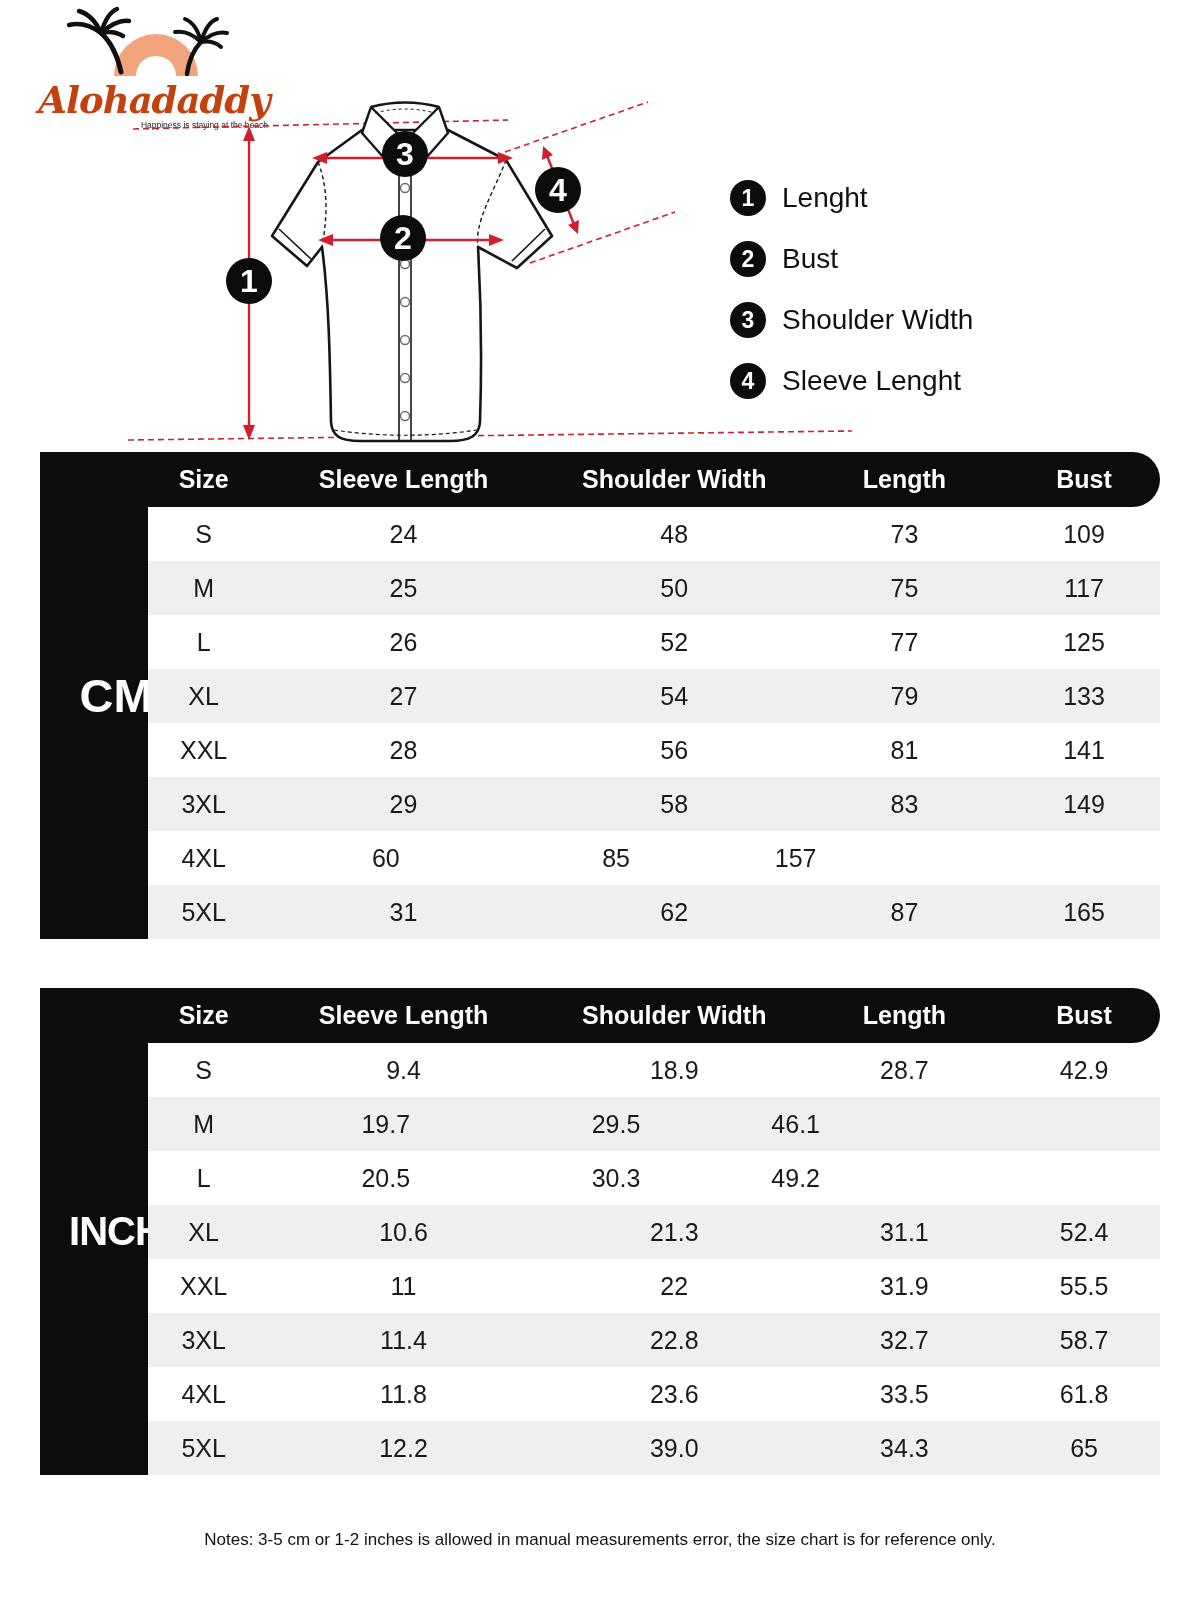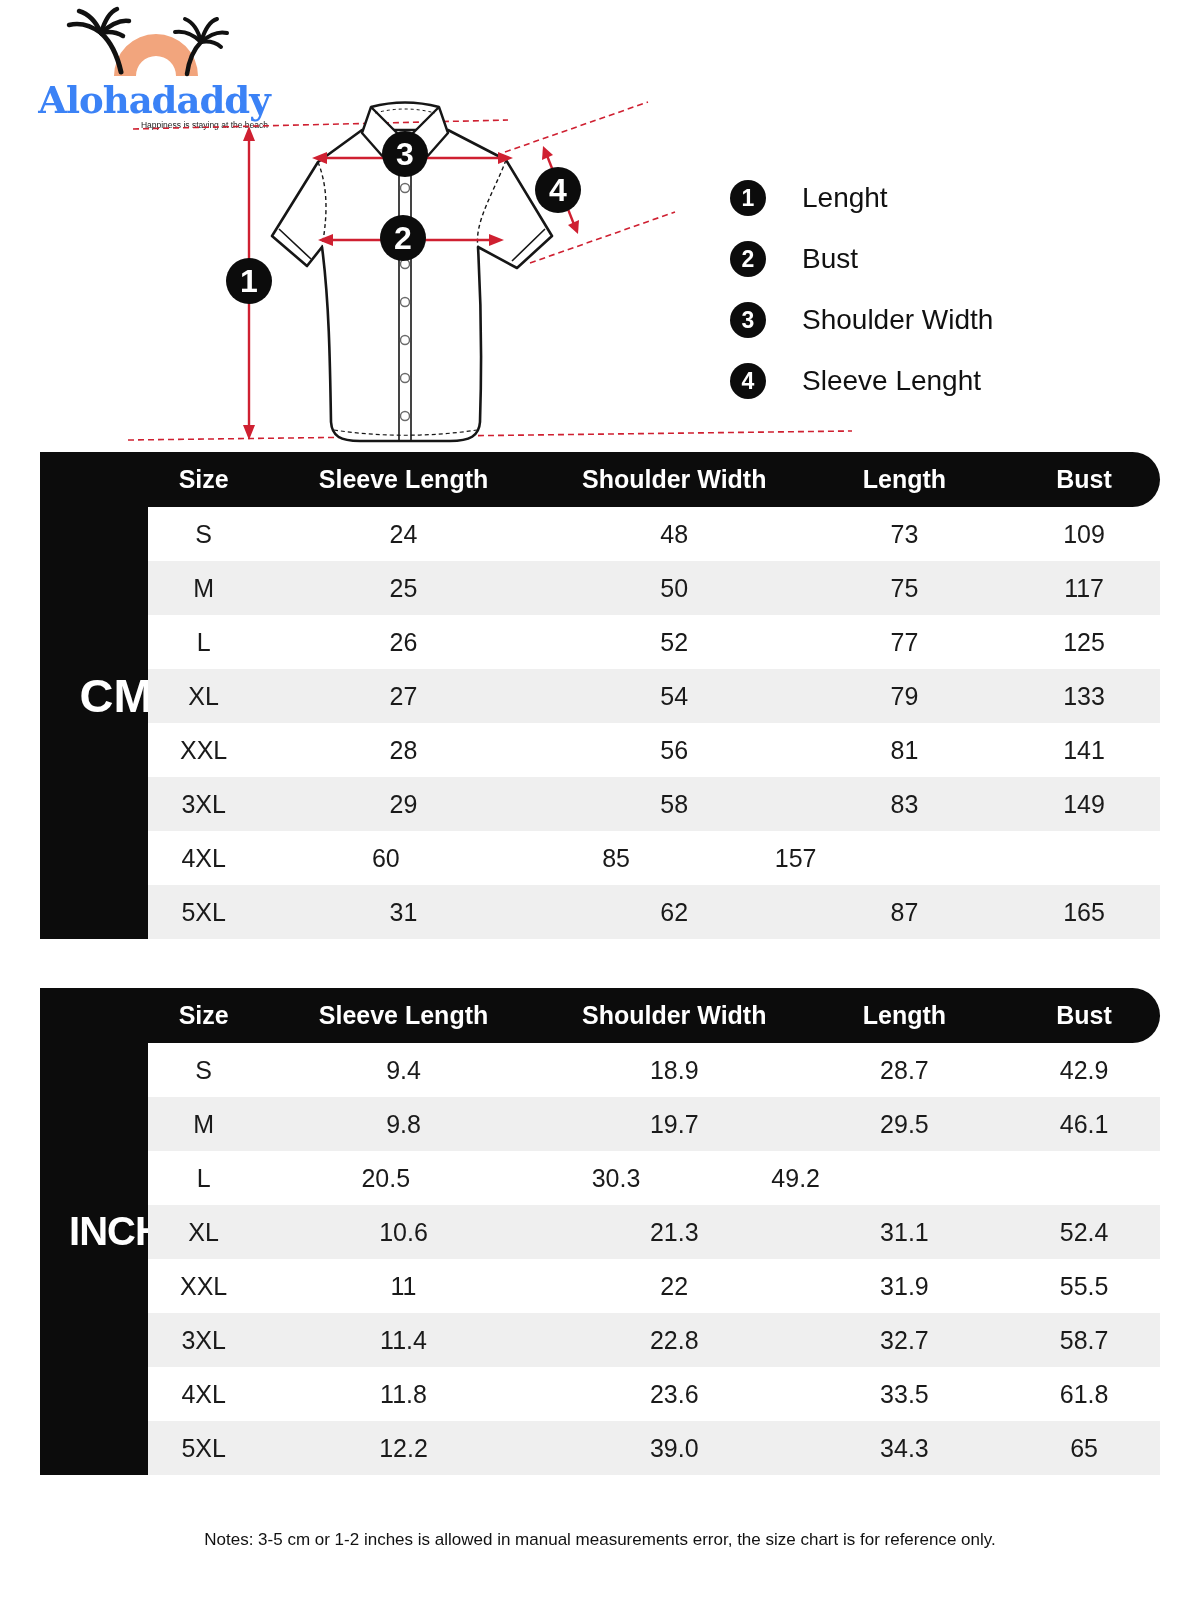--- a/index.html
+++ b/index.html
@@ -1,34 +1,34 @@
 <!DOCTYPE html>
 <html><head>
 <meta charset="utf-8">
 <style>
   * { margin:0; padding:0; box-sizing:border-box; }
   html,body { width:1200px; height:1600px; background:#fff; font-family:"Liberation Sans", sans-serif; position:relative; overflow:hidden; }
   .page { position:absolute; inset:0; width:1200px; height:1600px; background:#fff; }
 
   
   .logo-block { position:absolute; left:28px; top:6px; width:252px; text-align:center; }
-  .brand-name { font-family:"DejaVu Serif", serif; font-weight:bold; font-size:37px; color:#3b82f6; letter-spacing:-1px; margin-top:-14px; }
+  .brand-name { font-family:"DejaVu Serif", serif; font-style:italic; font-weight:bold; font-size:37px; color:#c2410c; letter-spacing:-1px; margin-top:-14px; }
   .brand-tagline { font-size:8.5px; color:#222; text-align:right; padding-right:12px; margin-top:-2px; }
 
   
   .page-title { position:absolute; left:280px; top:36px; width:720px; text-align:center; font-size:44px; font-weight:bold; color:#0a0a0a; letter-spacing:-1px; }
 
   
   .diagram-svg { position:absolute; left:0; top:0; width:1200px; height:460px; }
 
   
   .legend { position:absolute; left:730px; top:180px; }
   .legend-item { display:flex; align-items:center; margin-bottom:25px; height:36px; }
   .legend-num { width:36px; height:36px; border-radius:50%; background:#0c0c0c; color:#fff; font-weight:bold; font-size:23px; display:inline-flex; align-items:center; justify-content:center; margin-right:16px; flex:0 0 36px; }
-  .legend-label { font-size:28px; color:#111;margin-left:20px; }
+  .legend-label { font-size:28px; color:#111; }
 
   
   .size-table { position:absolute; left:40px; width:1120px; height:487px; }
   .size-table.cm { top:452px; }
   .size-table.inch { top:988px; }
   .thead { position:absolute; left:0; top:0; right:0; height:55px; background:#0c0c0c; border-radius:0 28px 28px 0; display:flex; align-items:center; padding-left:108px; }
   .hcell { color:#fff; font-weight:bold; font-size:25px; text-align:center; }
   .unit-col { position:absolute; left:0; top:0; bottom:0; width:108px; background:#0c0c0c; display:flex; align-items:center; justify-content:center; color:#fff; font-weight:bold;padding-left:44px; }
   .unit-col.cm-label { font-size:47px; }
   .unit-col.inch-label { font-size:40px; letter-spacing:-1px;text-align:center; }
@@ -242,21 +242,20 @@
     <div class="tbody">
         <div class="trow">
           <div class="tcell c0">S</div>
           <div class="tcell c1">9.4</div>
           <div class="tcell c2">18.9</div>
           <div class="tcell c3">28.7</div>
           <div class="tcell c4">42.9</div>
         </div>
         <div class="trow">
           <div class="tcell c0">M</div>
-          <div class="tcell c1">9.8</div>
           <div class="tcell c2">19.7</div>
           <div class="tcell c3">29.5</div>
           <div class="tcell c4">46.1</div>
         </div>
         <div class="trow">
           <div class="tcell c0">L</div>
           <div class="tcell c2">20.5</div>
           <div class="tcell c3">30.3</div>
           <div class="tcell c4">49.2</div>
         </div>

